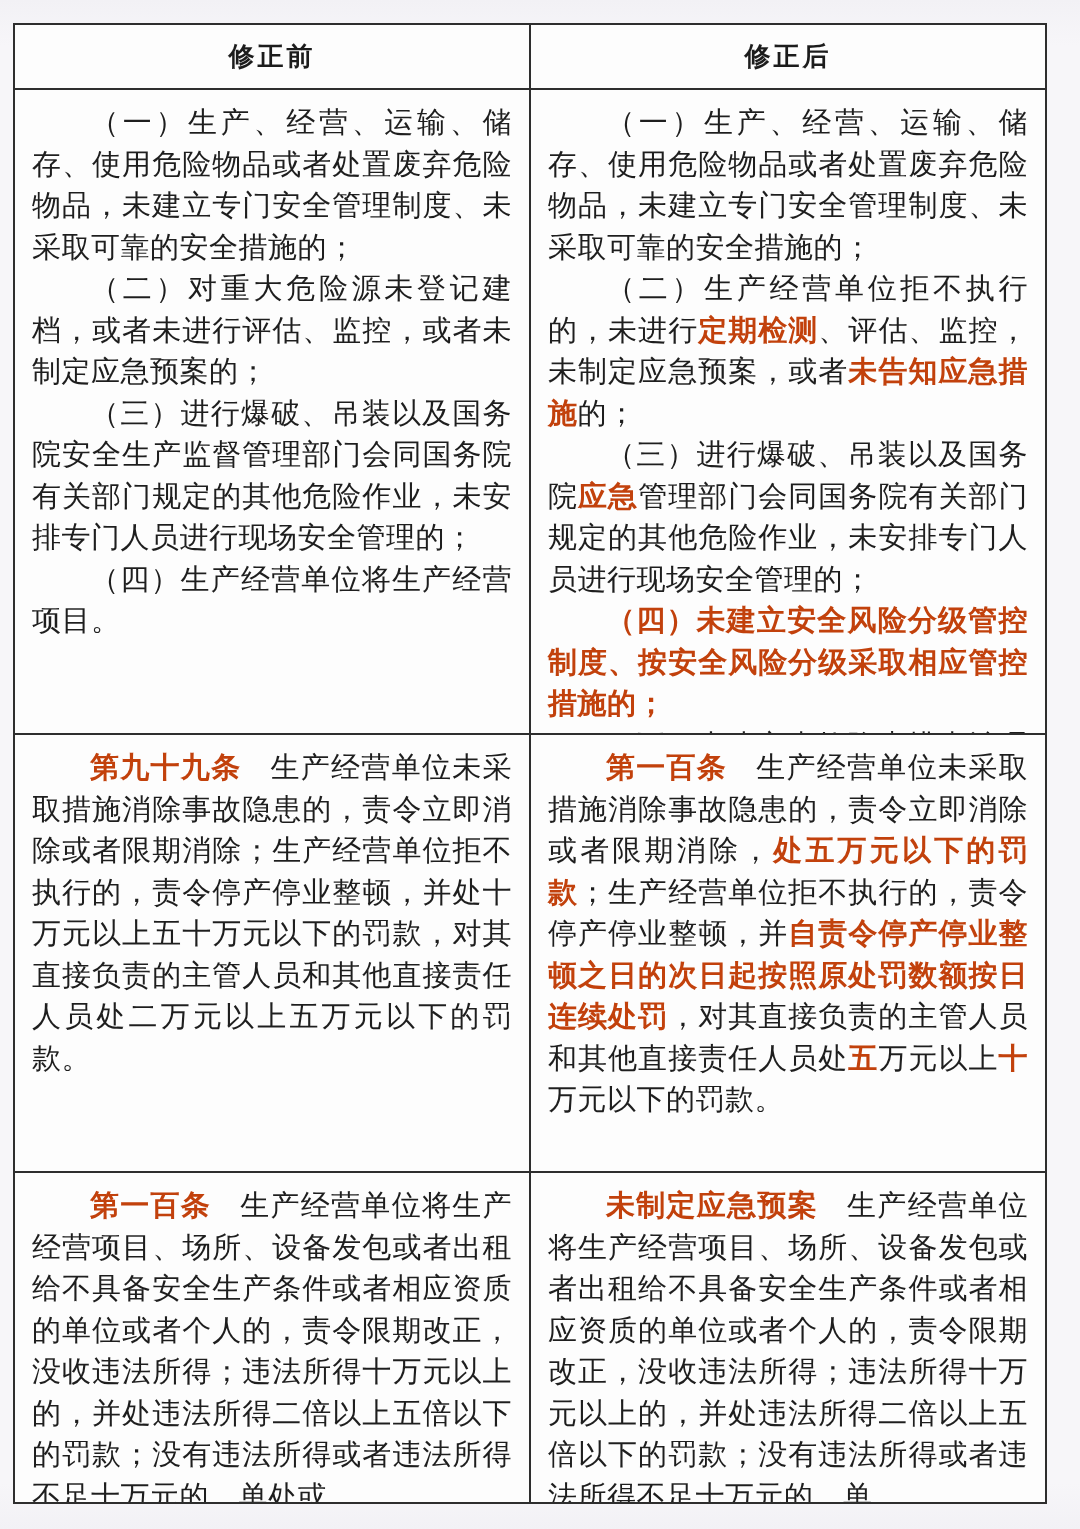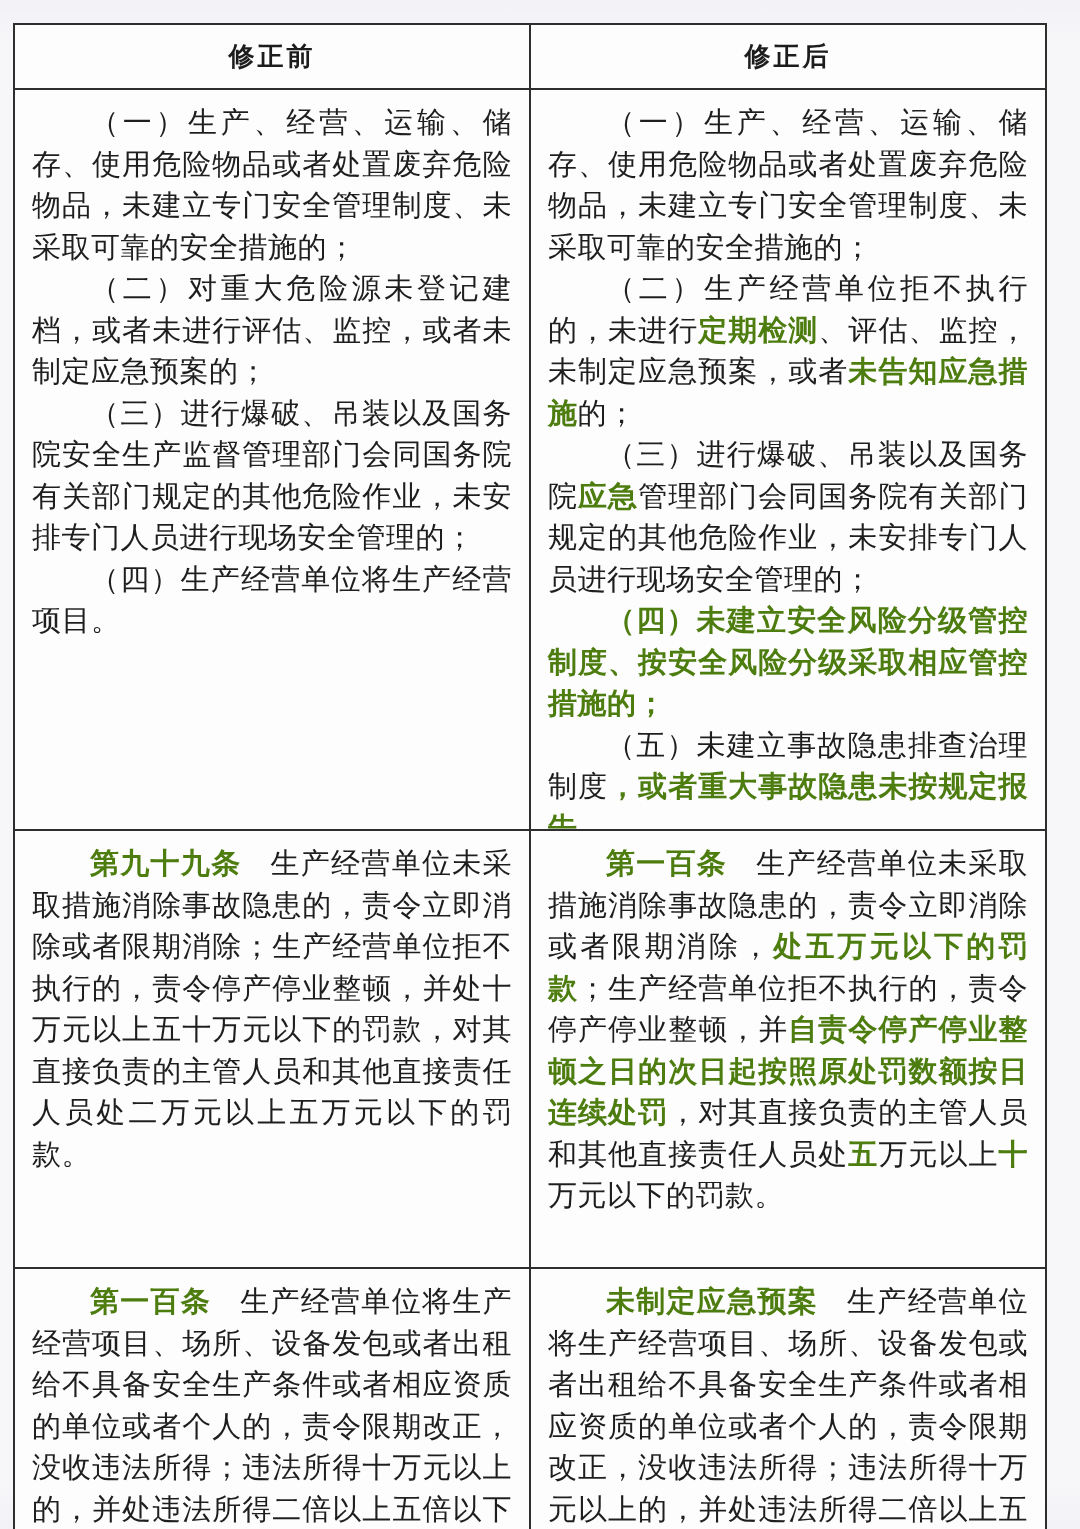--- a/index.html
+++ b/index.html
@@ -42,31 +42,31 @@
   td.cell { vertical-align: top; padding: 0; }
   .cell-inner {
     overflow: hidden;
     padding: 12px 17px 0 17px;
     color: #1e1e1e;
     font-size: 29px;
     line-height: 41.5px;
     letter-spacing: 0.5px;
     text-align: justify;
   }
-  tr.row1 .cell-inner { height: 739px; }
+  tr.row1 .cell-inner { height: 643px; }
   tr.row2 .cell-inner { height: 436px; }
   tr.row3 .cell-inner { height: 329px; }
   .cell-inner p {
     text-indent: 2em;
     margin: 0;
   }
   span.b {
     font-family: "Liberation Sans", "DejaVu Sans", sans-serif;
     font-weight: bold;
-    color: #4d7c0f;
+    color: #c2410c;
   }
   span.gap { margin-right: 1em; }
 </style>
 </head>
 <body style="background: rgb(245, 244, 247);">
 
 <div class="page">
   <table class="cmp-table">
     <thead>
       <tr>

